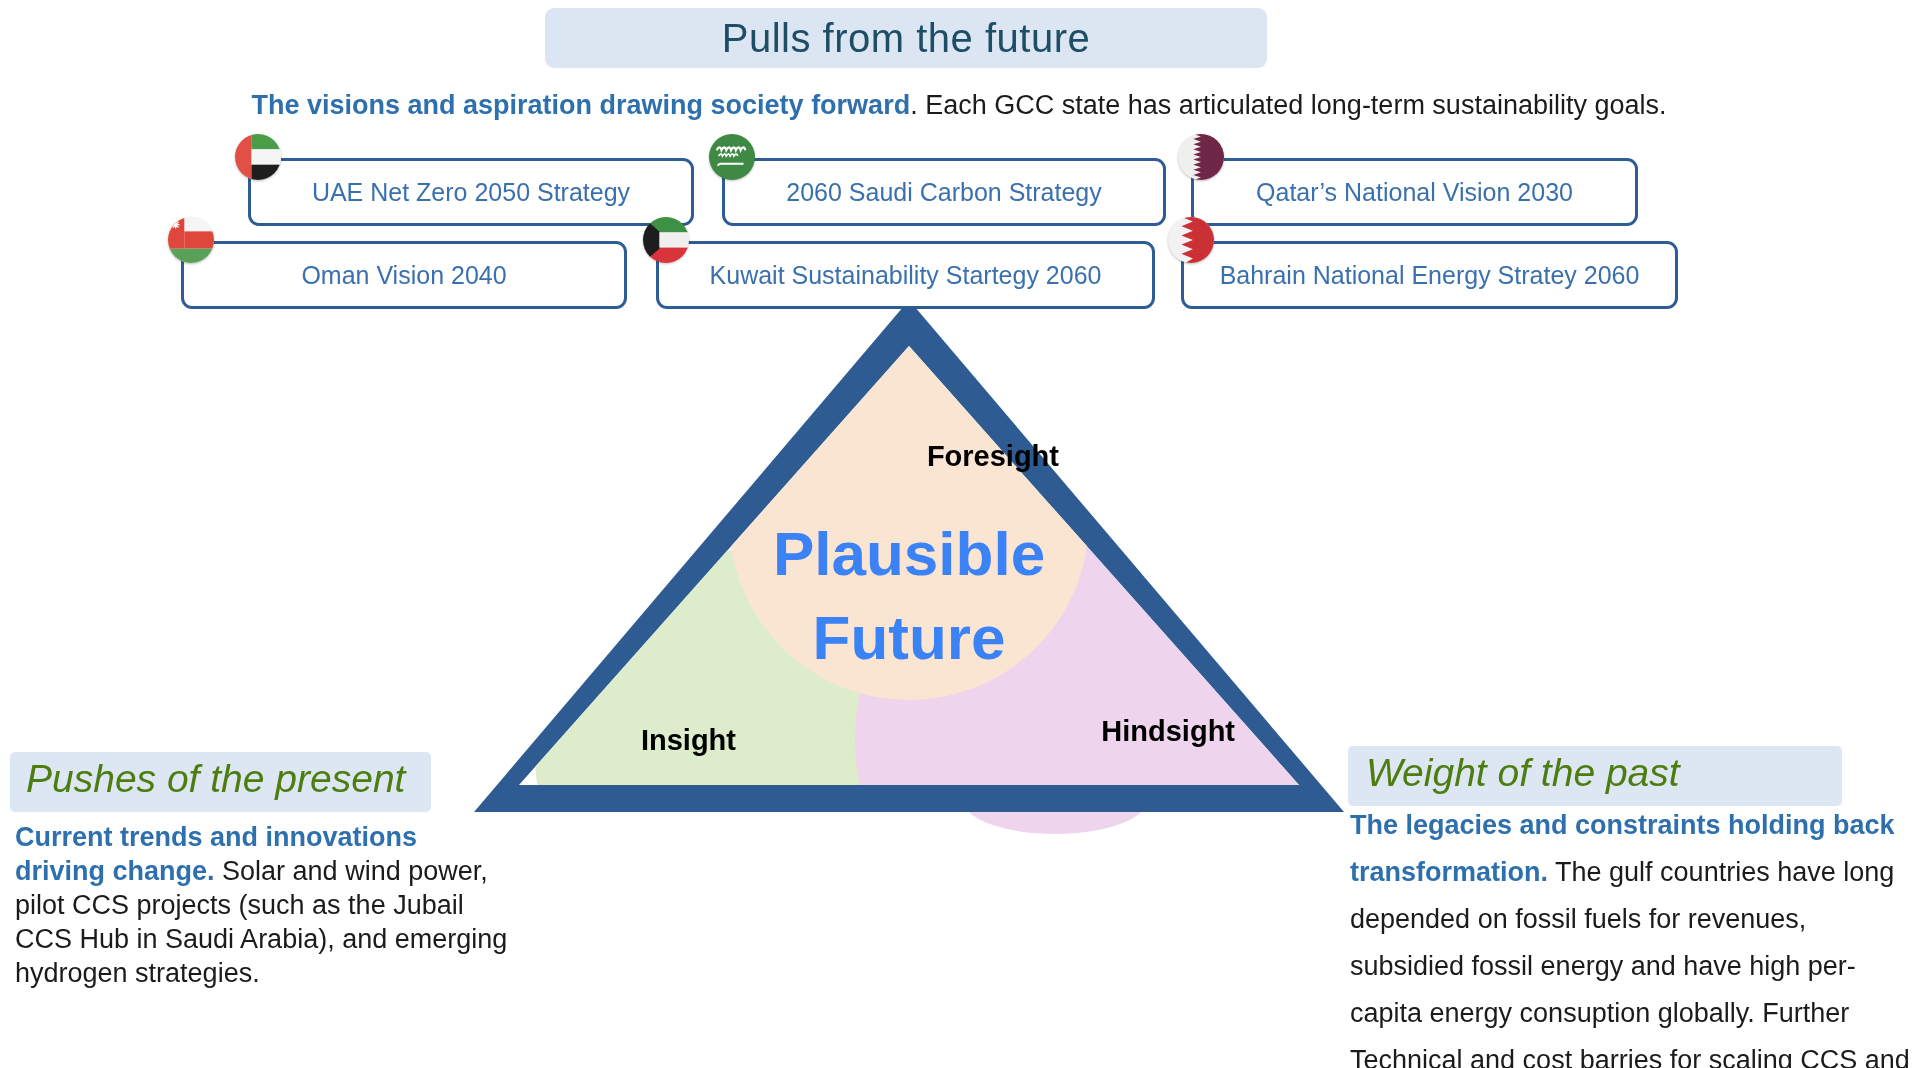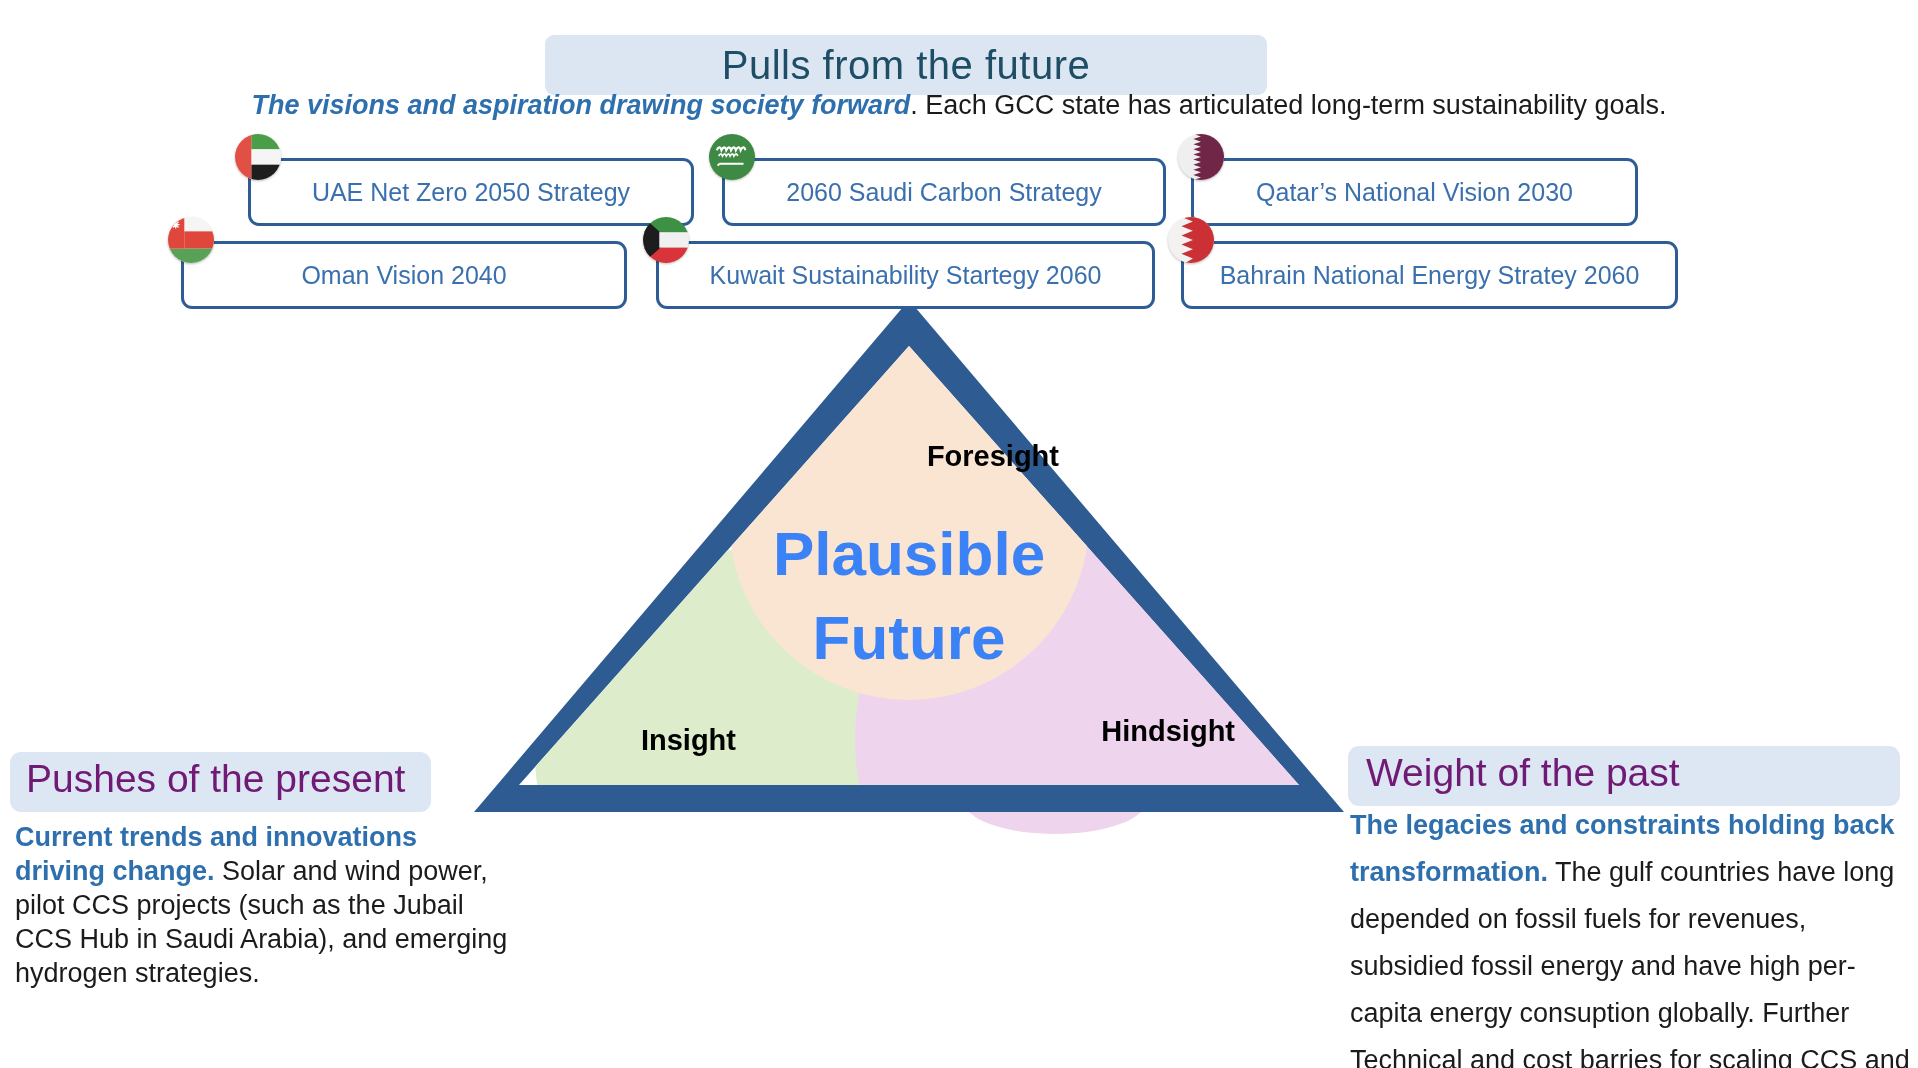--- a/index.html
+++ b/index.html
@@ -4,42 +4,43 @@
 <style>
   html,body{margin:0;padding:0;background:#ffffff;}
   .canvas{
     position:relative;width:1918px;height:1068px;overflow:hidden;background:#fff;
     font-family:"Liberation Sans", sans-serif;color:#1b1b1b;
   }
   .tri-svg{position:absolute;left:0;top:0;width:1918px;height:1068px;}
   .title-box{
     position:absolute;left:545px;top:8px;width:722px;height:60px;
     background:#dbe6f2;border-radius:9px;display:flex;align-items:center;justify-content:center;
-    font-size:40px;color:#1e4e66;letter-spacing:.5px;margin-top:27px;
+    font-size:40px;color:#1e4e66;letter-spacing:.5px;
   }
   .subtitle{position:absolute;left:0;top:90px;width:1918px;text-align:center;font-size:27px;}
-  .subtitle .lead{color:#2e6fae;font-weight:bold;font-style:italic;}
+  .subtitle .lead{color:#2e6fae;font-weight:bold;}
   .strategy-box{
     position:absolute;height:68px;box-sizing:border-box;border:3.5px solid #2e5c94;border-radius:11px;
     background:#fff;display:flex;align-items:center;justify-content:center;
     font-size:25px;color:#3b70ae;
   }
   .flag{position:absolute;width:46px;height:46px;}
   .flag svg{width:46px;height:46px;display:block;filter:drop-shadow(0 1px 1px rgba(0,0,0,.25));}
   .tri-label{position:absolute;font-weight:bold;font-size:29px;color:#000;text-align:right;}
   .plausible{
     position:absolute;left:659px;top:512px;width:500px;text-align:center;
     font-weight:bold;font-size:62px;line-height:84px;color:#3b82f6;
   }
   .sec-heading{
-    position:absolute;background:#dce7f3;border-radius:11px;color:#701a75;font-size:39px;
+    position:absolute;background:#dce7f3;border-radius:5px;color:#4d7c0f;font-size:39px;
     box-sizing:border-box;
+    font-style:italic;
   }
   .sec-heading.left{left:10px;top:752px;padding:5px 26px 11px 16px;}
-  .sec-heading.right{left:1348px;top:746px;width:552px;padding:5px 0 11px 18px;}
+  .sec-heading.right{left:1348px;top:746px;width:494px;padding:5px 0 11px 18px;}
   .paragraph{position:absolute;font-size:27px;}
   .paragraph .lead{color:#2e6fae;font-weight:bold;}
   .paragraph.left{left:15px;top:820px;width:498px;line-height:34px;}
   .paragraph.right{left:1350px;top:802px;width:560px;line-height:47px;}
 </style>
 </head>
 <body>
 
 <div class="canvas">
 

